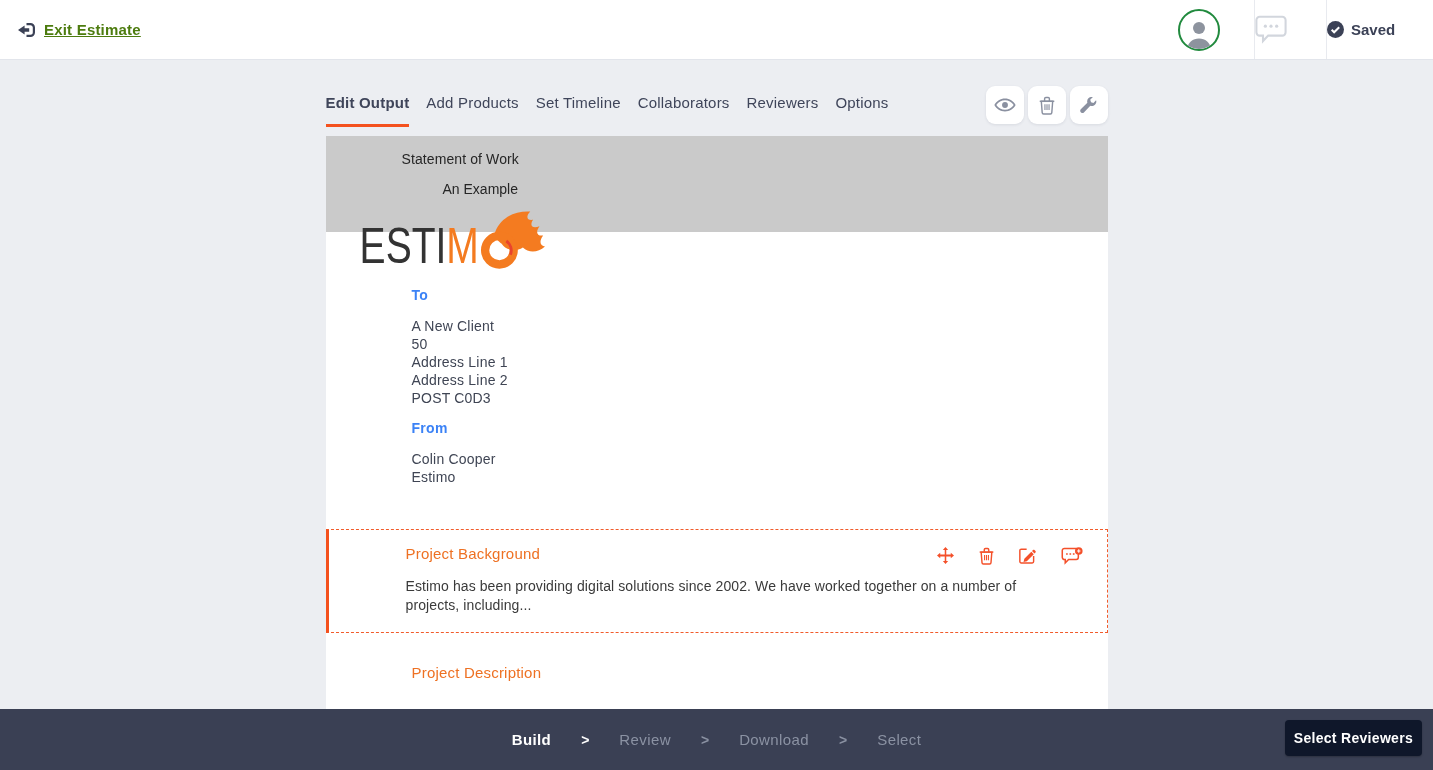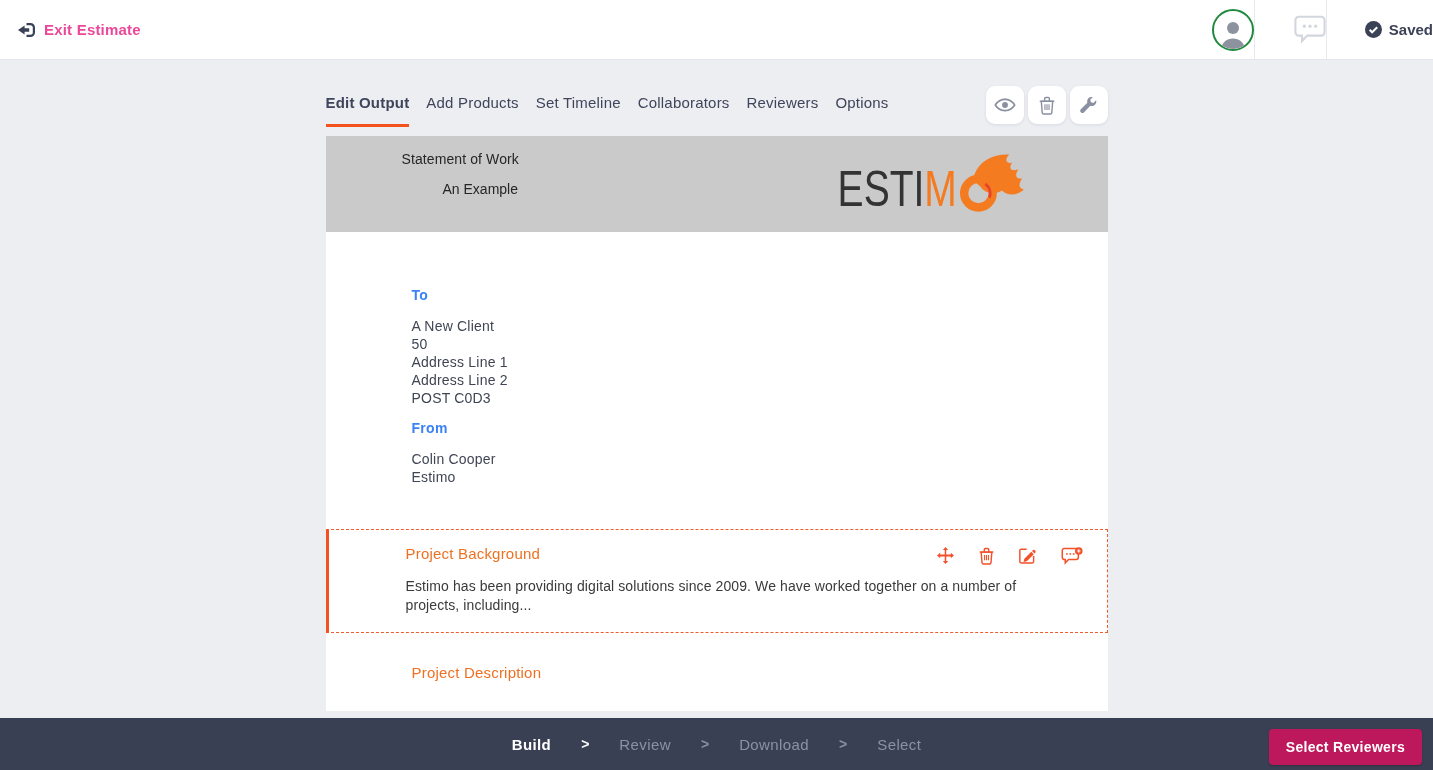--- a/index.html
+++ b/index.html
@@ -12,25 +12,25 @@
   }
 
   
   .topbar {
     height: 60px; background: #fff; border-bottom: 1px solid #e2e5eb;
     display: flex; align-items: stretch;
   }
   .exit-btn {
     display: flex; align-items: center; gap: 9px;
     padding-left: 18px; cursor: pointer;
-    font-size: 15px; font-weight: bold; color: #ec4899; letter-spacing: .2px;
+    font-size: 15px; font-weight: bold; color: #4d7c0f; letter-spacing: .2px; text-decoration: underline;
   }
   .topbar-right { margin-left: auto; display: flex; align-items: stretch; }
   .topbar-cell {
-    display: flex; align-items: center; justify-content: flex-end;
+    display: flex; align-items: center; justify-content: flex-start;
   }
   .cell-avatar { width: 76px; }
   .cell-chat  { width: 72px; border-left: 1px solid #e8eaef; }
   .cell-saved { width: 107px; border-left: 1px solid #e8eaef; }
   .avatar-ring {
     width: 42px; height: 42px; border-radius: 50%;
     border: 2.5px solid #218a3e; background: #fff;
     display: flex; align-items: flex-end; justify-content: center;
     overflow: hidden; cursor: pointer;
   }
@@ -51,21 +51,21 @@
   .tool-btn {
     width: 38px; height: 38px; background: #fff; border-radius: 9px;
     display: flex; align-items: center; justify-content: center;
     box-shadow: 0 1px 3px rgba(40,50,80,.10); cursor: pointer;
   }
 
   
   .sheet { background: #fff; margin-top: 9px; height: 575px; overflow: hidden; }
   .doc-header {
     height: 96px; background: #cacaca;
-    display: flex; justify-content: space-between; align-items: flex-start;
+    display: flex; justify-content: space-between; align-items: flex-start; flex-direction: column;
   }
   .doc-header-left { padding: 15px 0 0 76px; font-size: 14px; color: #262626; }
   .doc-title { letter-spacing: .1px; }
   .doc-subtitle { margin-top: 14px; margin-left: 41px; }
   .logo { display: flex; align-items: flex-end; margin: 14px 84px 0 0; height: 62px; }
   .logo-text {
     font-size: 50px; font-weight: 400; line-height: 46px; letter-spacing: 0px;
     transform: scaleX(.78); transform-origin: right bottom; display: inline-block;
   }
   .logo-dark { color: #333333; }
@@ -91,33 +91,33 @@
   .section-tools .tool { cursor: pointer; display: flex; }
   .section-body {
     margin-top: 11px; font-size: 14px; line-height: 18.5px; color: #3a3a3a;
     max-width: 645px; letter-spacing: .1px; cursor: text;
   }
   .section-plain { margin-top: 28px; padding: 0 85px 0 86px; }
   .section-plain .section-body { margin-top: 19px; }
 
   
   .footer {
-    position: absolute; left: 0; bottom: 0; width: 100%; height: 52px;
+    position: absolute; left: 0; bottom: 0; width: 100%; height: 61px;
     background: #3a4054; display: flex; align-items: center; justify-content: center;
     gap: 30px; z-index: 5;
   }
   .step { font-size: 15px; color: #8b92a3; letter-spacing: .4px; cursor: pointer; }
   .step.active { color: #ffffff; font-weight: bold; }
   .step-sep { font-size: 14px; font-weight: bold; color: #8b92a3; }
   .step-sep.bright { color: #ffffff; }
   .select-reviewers-btn {
     position: absolute; right: 11px; top: 11px; height: 36px;
-    background: #be185d; border: none; border-radius: 4px;
+    background: #0f172a; border: none; border-radius: 4px;
     color: #fff; font-family: "Liberation Sans", sans-serif;
-    font-size: 14px; font-weight: bold; padding: 0 17px; letter-spacing: .3px;
+    font-size: 14px; font-weight: bold; padding: 0 9px; letter-spacing: .3px;
     cursor: pointer; box-shadow: 0 1px 2px rgba(0,0,0,.25);
   }
 </style>
 </head>
 <body>
 
 <header class="topbar">
   <div class="exit-btn">
     <span style="display:flex">
       <svg width="17" height="16" viewBox="0 0 17 16">
@@ -278,21 +278,21 @@
                 <svg width="22" height="19" viewBox="0 0 26 22">
                   <path d="M4 1.5h14A2.5 2.5 0 0 1 20.5 4v8a2.5 2.5 0 0 1-2.5 2.5H9l-4 4v-4H4A2.5 2.5 0 0 1 1.5 12V4A2.5 2.5 0 0 1 4 1.5z" fill="none" stroke="#f4502a" stroke-width="1.8"></path>
                   <path d="M6 8h2M10 8h2M14 8h2" stroke="#f4502a" stroke-width="1.8"></path>
                   <circle cx="21" cy="4.5" r="4.5" fill="#f4502a"></circle>
                   <path d="M21 2.5v4M19 4.5h4" stroke="#fff" stroke-width="1.3"></path>
                 </svg>
               </span>
             </span>
           </div>
         </div>
-        <div class="section-body">Estimo has been providing digital solutions since 2009. We have worked together on a number of projects, including...</div>
+        <div class="section-body">Estimo has been providing digital solutions since 2002. We have worked together on a number of projects, including...</div>
       </div>
 
       <div class="section-plain">
         <div class="section-title">Project Description</div>
       </div>
 
     </section>
   </div>
 </main>
 

